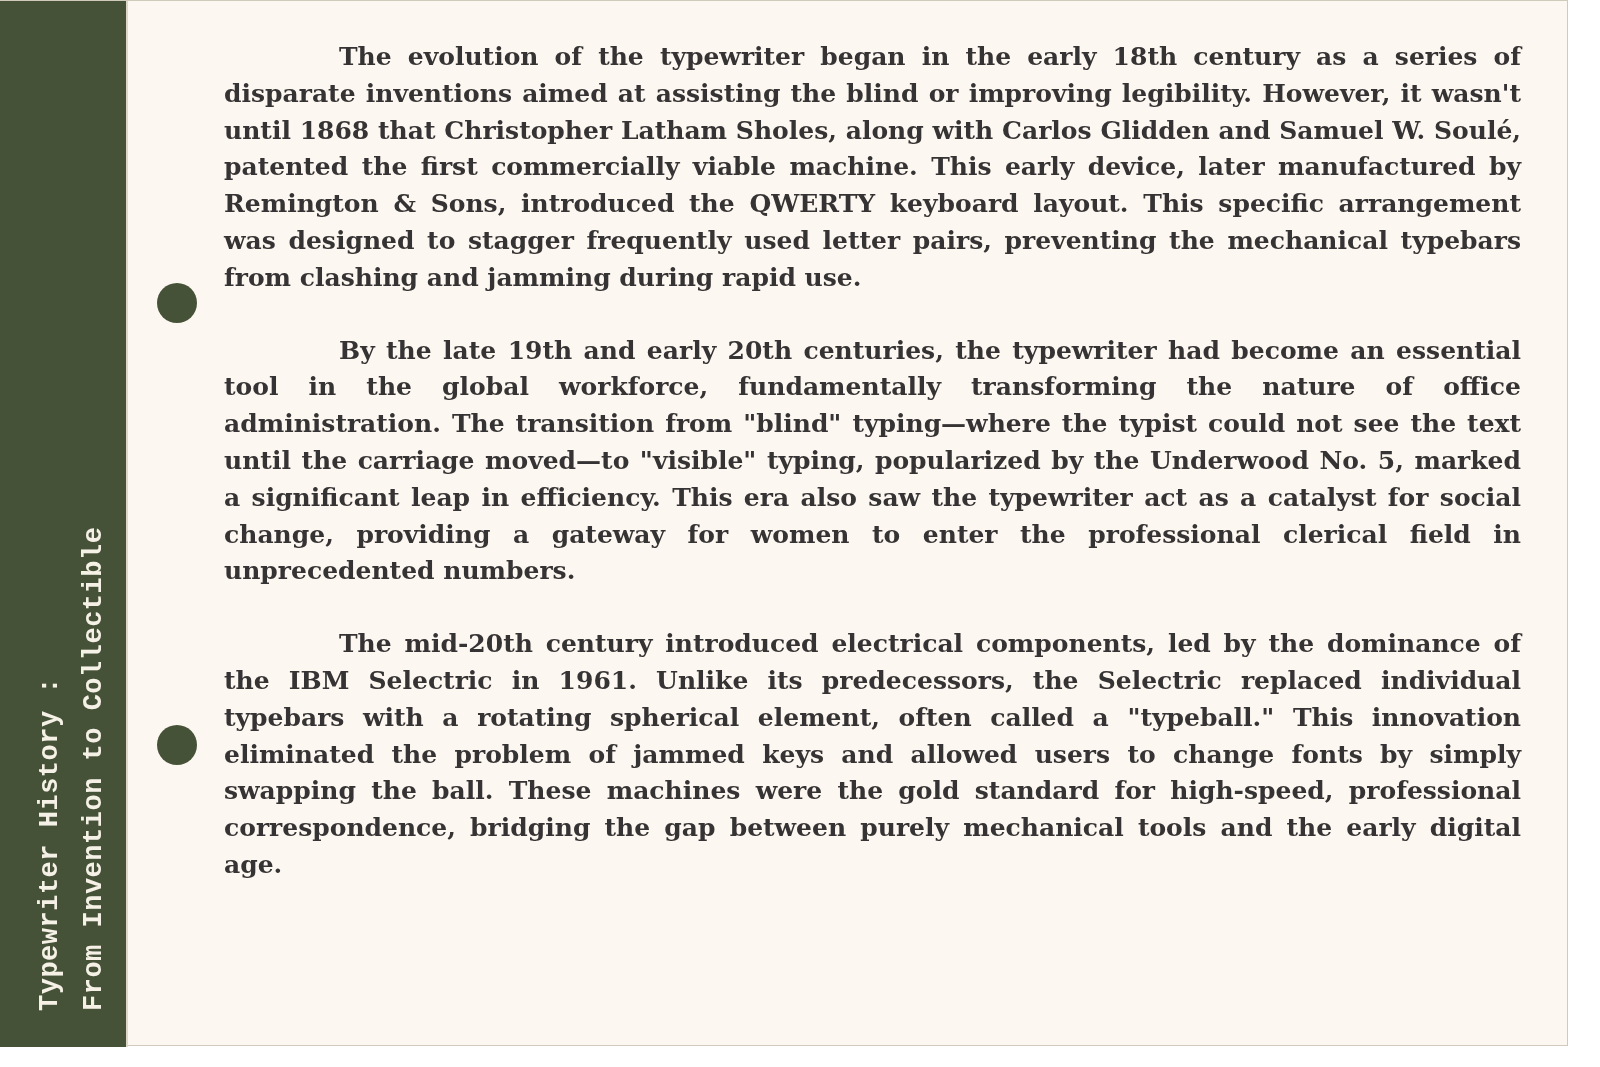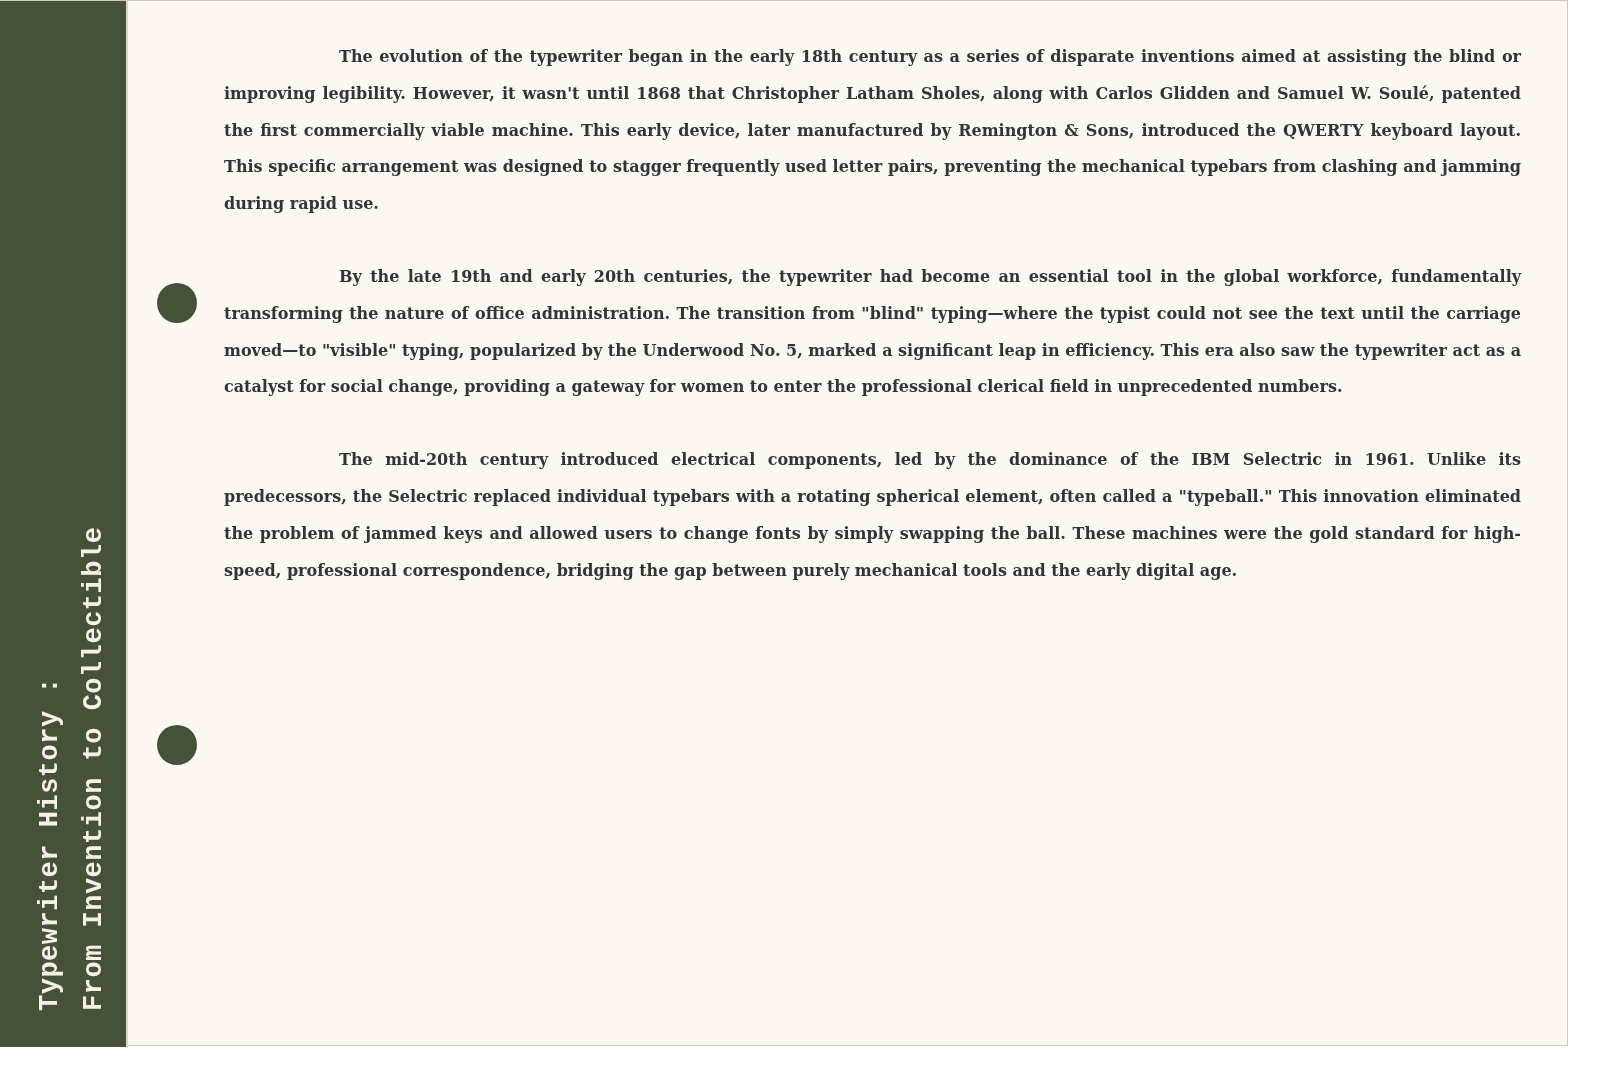--- a/index.html
+++ b/index.html
@@ -42,21 +42,21 @@
     width: 40px; height: 40px; border-radius: 50%;
     background: #465238;
     left: 157px;
   }
   .content {
     position: absolute;
     left: 224px; top: 38px;
     width: 1297px;
     font-family: "DejaVu Serif", "Liberation Serif", serif;
     font-weight: bold;
-    font-size: 16px;
+    font-size: 25px;
     line-height: 36.8px;
     color: #363334;
   }
   .content p {
     margin: 0 0 36px 0;
     text-align: justify;
     text-indent: 115px;
   }
 </style>
 </head>

